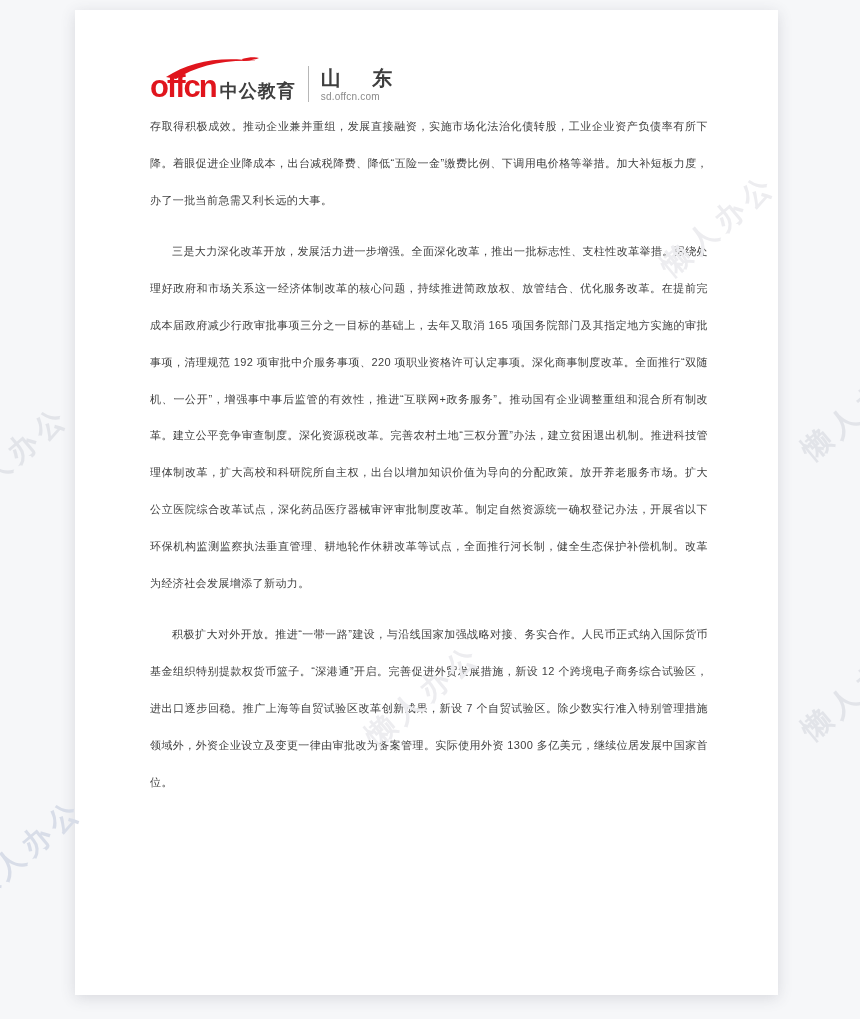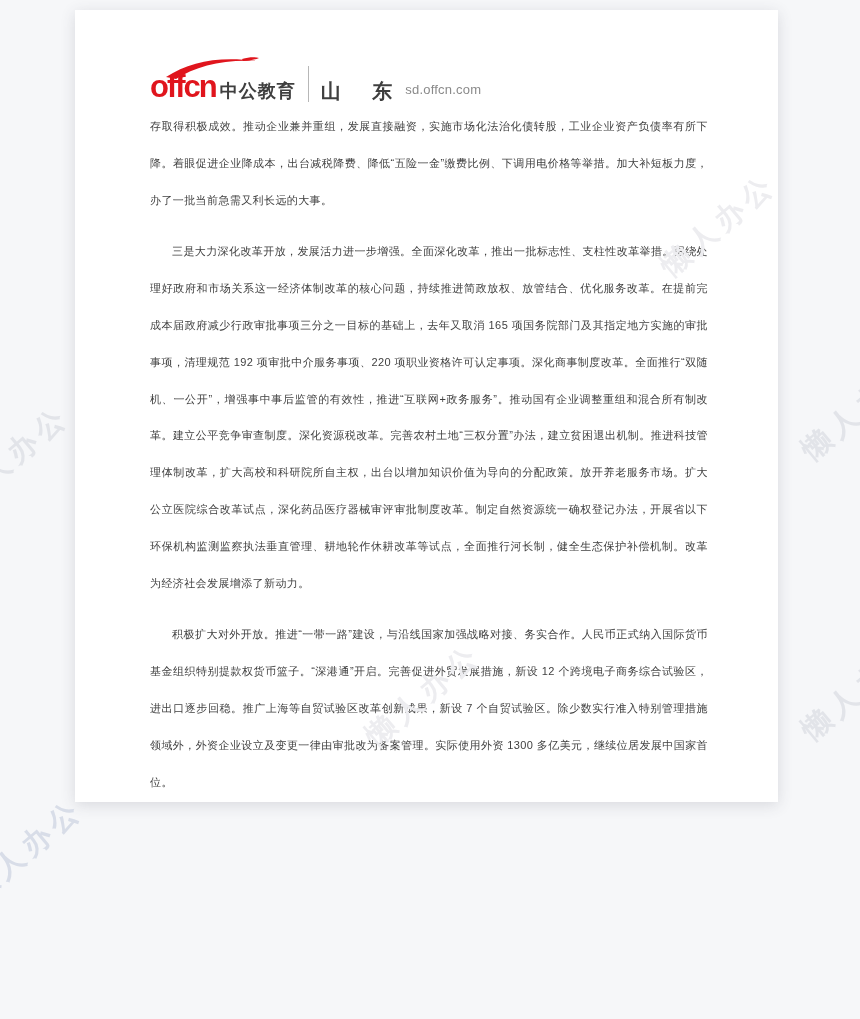--- a/index.html
+++ b/index.html
@@ -6,21 +6,21 @@
   body{
     width:860px;height:1019px;
     background:#f6f7f9;
     position:relative;
     overflow:hidden;
     font-family:"Liberation Sans","DejaVu Sans",sans-serif;
   }
   .sheet{
     position:absolute;
     left:75px;top:10px;
-    width:703px;height:792px;
+    width:703px;height:985px;
     background:#ffffff;
     box-shadow:0 3px 14px rgba(60,64,80,0.16);
   }
   .sheet-inner{
     padding:40px 70px 0 75px;
   }
   
   .header{position:relative;}
   .logo-row{
     display:flex;
@@ -47,32 +47,32 @@
     letter-spacing:1px;
     line-height:1;
     margin-left:4px;
   }
   .logo-divider{
     width:1px;height:36px;
     background:#b7b7b7;
     margin:0 12px;
     align-self:flex-end;
   }
-  .logo-right{display:flex;flex-direction:row;justify-content:flex-end;}
+  .logo-right{display:flex;flex-direction:column;justify-content:flex-end;}
   .region{
     color:#3f3f3f;
     font-weight:bold;
     font-size:20px;
     letter-spacing:13px;
     line-height:1.1;
     white-space:nowrap;
   }
   .site{
     color:#8a8a8a;
-    font-size:13px;
+    font-size:10px;
     letter-spacing:0.2px;
     margin-top:2px;
   }
   .link-row{
     text-align:right;
     margin-top:4px;
     height:20px;
   }
   .exam-link{
     color:#3a36c4;

